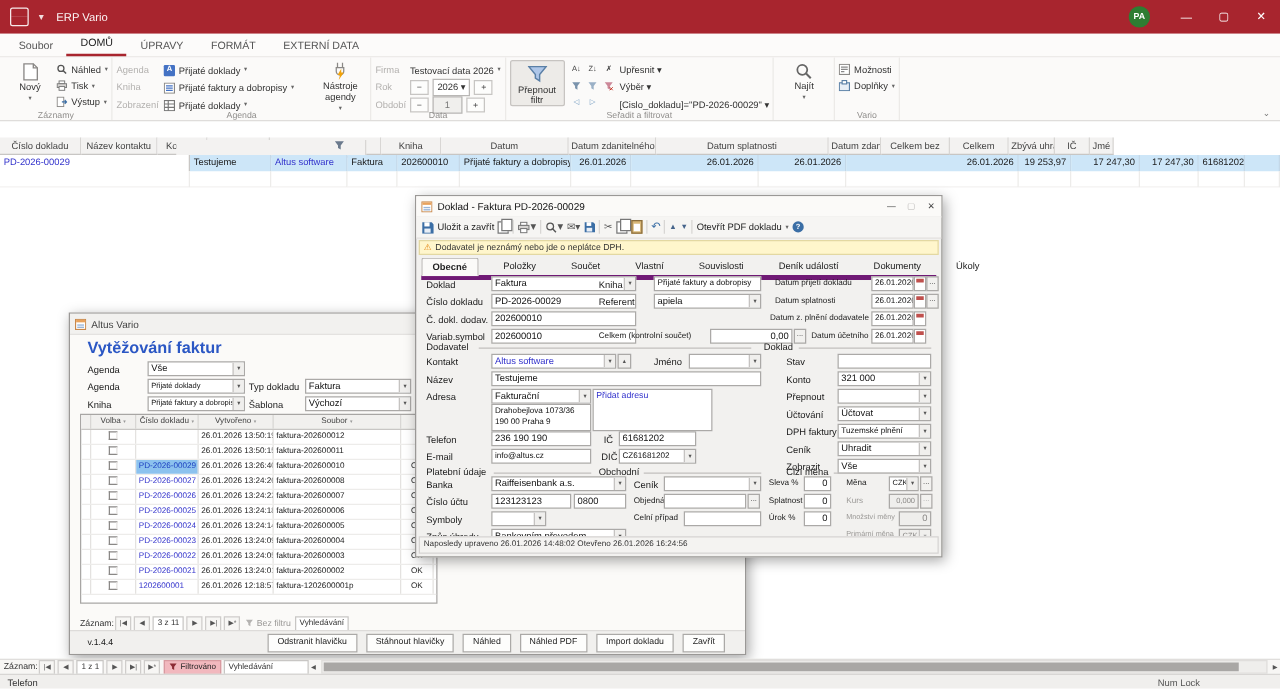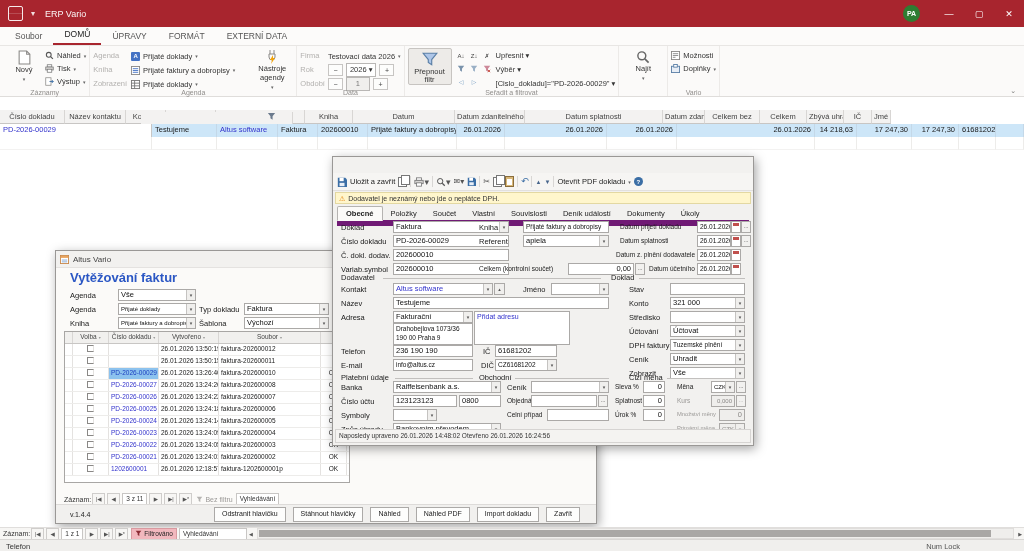--- a/index.html
+++ b/index.html
@@ -153,22 +153,22 @@
 
   
   .dtoolbar{position:absolute;left:0;top:16px;right:0;height:17px;background:#F6F5F3;border-bottom:1px solid #E2E0DE;
             display:flex;align-items:center;padding:0 4px;gap:3px}
   .ti{display:inline-flex;align-items:center;justify-content:center;height:12px;color:#555}
   .tsep{width:1px;height:11px;background:#D8D6D4}
   .ttxt{font-size:7.5px;color:#222;white-space:nowrap}
   .warnbar{position:absolute;left:2px;top:35px;right:2px;height:12px;background:#FFF6CC;border:1px solid #E3D8A2;
            box-sizing:border-box;display:flex;align-items:center;gap:3px;padding-left:3px;font-size:7px;color:#333}
   .warnico{color:#E07B00;font-size:7px;line-height:7px}
-  .dtabs{position:absolute;left:4px;top:49px;right:4px;height:14px;display:flex;align-items:flex-end;gap:0;
-         border-bottom:6px solid #701a75}
+  .dtabs{position:absolute;left:4px;top:49px;right:4px;height:14px;display:flex;gap:12px;
+         border-bottom:4px solid #701a75}
   .dtab{height:13px;line-height:13px;padding:0 8px;font-size:7.5px;color:#222;white-space:nowrap}
   .dtab.active{background:#FBFAF8;border:1px solid #B5B3B1;border-bottom:1px solid #FBFAF8;
                border-radius:2px 2px 0 0;margin-bottom:-1px;font-weight:bold}
   .dstatus{position:absolute;left:2px;right:2px;bottom:2px;height:12px;border:1px solid #D6D4D2;background:#F4F3F1;
            font-size:6.5px;line-height:11px;padding-left:3px;color:#333;white-space:nowrap;overflow:hidden}
   .helpc{width:9px;height:9px;border-radius:50%;background:#3B6EA5;color:#fff;font-size:6px;font-weight:bold;
          display:inline-flex;align-items:center;justify-content:center}
   .ic-copy{position:relative;width:7px;height:8px;border:1px solid #777;background:#fff}
   .ic-copy::after{content:"";position:absolute;left:2px;top:-3px;width:7px;height:8px;border:1px solid #777;background:#fff}
   .ic-paste{width:7px;height:9px;background:#D9B879;border:1px solid #8A6D3B;position:relative}
@@ -440,21 +440,21 @@
   <span class="gd">PD-2026-00029</span>
       <span class="gd">Testujeme</span>
       <span class="gd">Altus software</span>
       <span class="gd">Faktura</span>
       <span class="gd">202600010</span>
       <span class="gd">Přijaté faktury a dobropisy</span>
       <span class="gd">26.01.2026</span>
       <span class="gd">26.01.2026</span>
       <span class="gd">26.01.2026</span>
       <span class="gd">26.01.2026</span>
-      <span class="gd">14 218,63</span>
+      <span class="gd">19 253,97</span>
       <span class="gd">17 247,30</span>
       <span class="gd">17 247,30</span>
       <span class="gd">61681202</span>
       <span class="gd"></span>
     </div>
   <div class="gempty">
 
   <span class="ge"></span>
       <span class="ge"></span>
       <span class="ge"></span>
@@ -632,20 +632,34 @@
           <span class="fbtn">Stáhnout hlavičky</span>
           <span class="fbtn">Náhled</span>
           <span class="fbtn">Náhled PDF</span>
           <span class="fbtn">Import dokladu</span>
           <span class="fbtn">Zavřít</span>
         </span>
     </div>
   </div>
 
   <div class="win" style="left:332px;top:156px;width:420px;height:288px;background:#F2F1EF">
+    <div class="wtitle" style="background:#FBFAF8">
+      <svg width="9" height="9" viewBox="0 0 10 10">
+          <rect x="0.5" y="0.5" width="9" height="9" fill="#fff" stroke="#C8884B"></rect>
+          <rect x="1" y="1" width="8" height="2.2" fill="#E8A25C"></rect>
+          <rect x="2" y="5" width="6" height="1.2" fill="#9AB6D9"></rect>
+          <rect x="2" y="7" width="6" height="1.2" fill="#9AB6D9"></rect>
+        </svg>
+      <span class="t" style="color:#111">Doklad - Faktura PD-2026-00029</span>
+      <span class="wctl">
+        <span class="wbtn">—</span>
+        <span class="wbtn pale">▢</span>
+        <span class="wbtn">✕</span>
+      </span>
+    </div>
 
     <div class="dtoolbar">
       <span class="ti">
           <svg width="10" height="10" viewBox="0 0 12 12">
             <path d="M1 1h9l2 2v9H1z" fill="#3B6EA5"></path>
             <rect x="3" y="1" width="5" height="4" fill="#fff"></rect>
             <rect x="3" y="7" width="6" height="4" fill="#E8EEF6"></rect>
           </svg>
         </span>
       <span class="ttxt">Uložit a zavřít</span>
@@ -749,21 +763,21 @@
 
     <span class="lb" style="left:8px;top:142px">Název</span>
     <span class="in" style="left:60px;top:140px;width:216px">Testujeme</span>
     <span class="lb" style="left:296px;top:142px">Konto</span>
     <span class="in cm" style="left:337px;top:140px;width:75px">321 000</span>
 
     <span class="lb" style="left:8px;top:156px">Adresa</span>
     <span class="in cm" style="left:60px;top:154px;width:80px">Fakturační</span>
     <span class="in" style="left:60px;top:166px;width:80px;height:22px;line-height:9px;white-space:normal;font-size:6.5px"><span>Drahobejlova 1073/36</span><br><span>190 00 Praha 9</span></span>
     <span class="in blue" style="left:141px;top:154px;width:96px;height:34px;font-size:7px">Přidat adresu</span>
-    <span class="lb" style="left:296px;top:156px">Středisko</span>
+    <span class="lb" style="left:296px;top:156px">Přepnout</span>
     <span class="in cm" style="left:337px;top:154px;width:75px"></span>
     <span class="lb" style="left:296px;top:170px">Účtování</span>
     <span class="in cm" style="left:337px;top:168px;width:75px">Účtovat</span>
     <span class="lb" style="left:296px;top:184px">DPH faktury</span>
     <span class="in cm f65" style="left:337px;top:182px;width:75px">Tuzemské plnění</span>
 
     <span class="lb" style="left:8px;top:190px">Telefon</span>
     <span class="in" style="left:60px;top:188px;width:80px">236 190 190</span>
     <span class="lb" style="left:150px;top:190px">IČ</span>
     <span class="in" style="left:162px;top:188px;width:62px">61681202</span>

